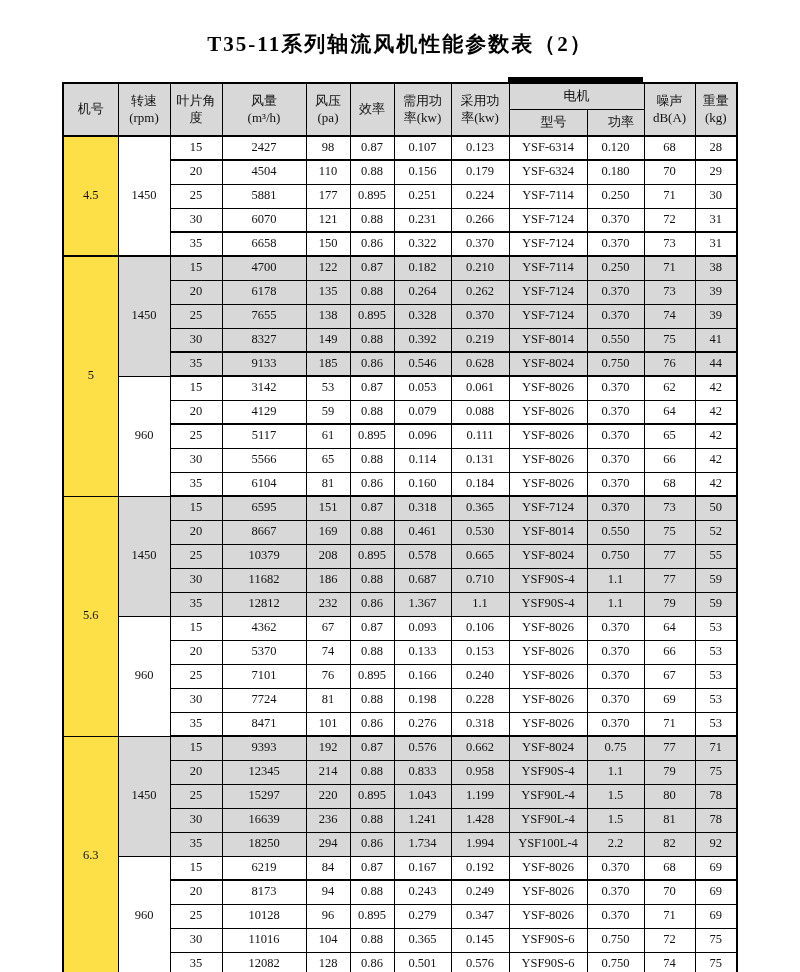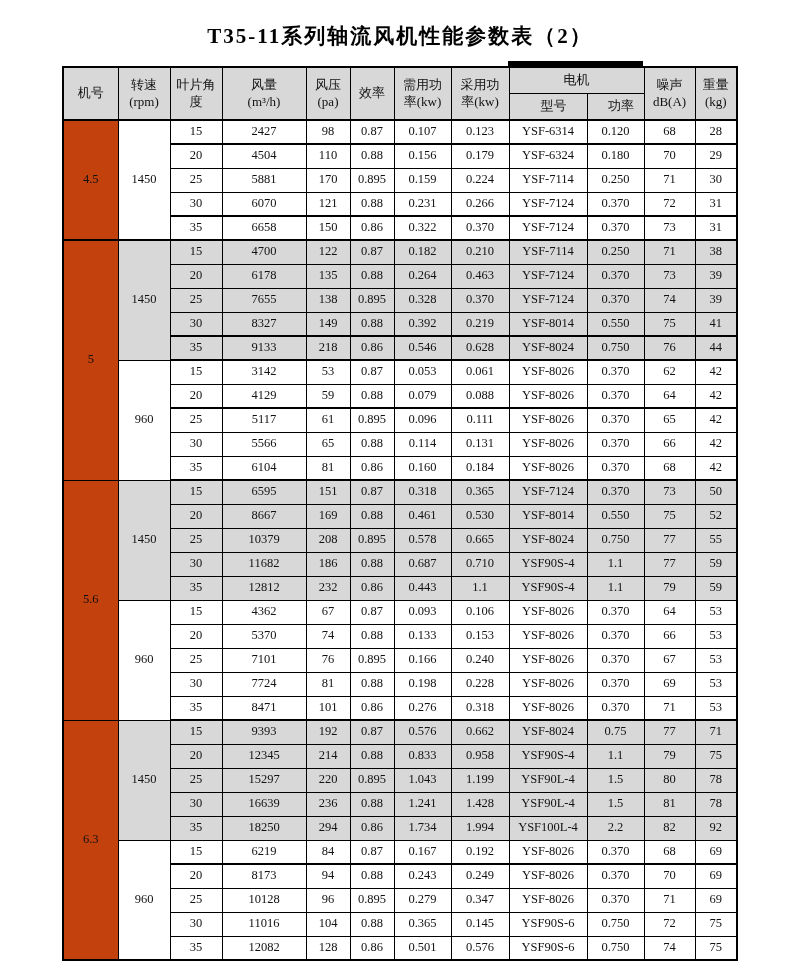--- a/index.html
+++ b/index.html
@@ -4,21 +4,21 @@
 <style>
   html, body {
     margin: 0; padding: 0;
     width: 800px; height: 972px;
     background: #ffffff;
     font-family: "Liberation Serif", "DejaVu Serif", serif;
     color: #111111;
   }
   .page { position: relative; width: 800px; height: 972px; overflow: hidden; }
   .title {
-    margin: 8px; padding-top: 14px; height: 36px;
+    margin: 16px; padding-top: 14px; height: 36px;
     text-align: center;
     font-size: 21px; font-weight: bold; letter-spacing: 2px;
     color: #000000;
   }
   .table-wrap { position: relative; margin-left: 62px; width: 674px; }
   .motor-top-bar {
     position: absolute; top: -5px; left: 446px;
     width: 135px; height: 7px; background: #000000;
   }
   table.params {
@@ -32,21 +32,21 @@
     font-size: 12.5px; font-weight: normal;
     line-height: 1.25;
   }
   thead th { background: #d8d8d8; font-size: 13px; }
   thead tr.hrow1 th { height: 25px; }
   thead tr.hrow2 th { height: 25px; padding-left: 11px; }
   tbody tr { height: 24px; }
   tbody tr:first-child td { border-top: 2.5px solid #000000; }
   tr.shaded td:not(.machine-cell) { background: #d8d8d8; }
   tr.thick-bottom td { border-bottom: 2.5px solid #000000; }
-  td.machine-cell { background: #c2410c; }
+  td.machine-cell { background: #fde047; }
 </style>
 </head>
 <body>
 
 <div class="page">
 
   <h1 class="title">T35-11系列轴流风机性能参数表（2）</h1>
 
   <div class="table-wrap">
     <div class="motor-top-bar"></div>
@@ -142,23 +142,23 @@
             <td>0.156</td>
             <td>0.179</td>
             <td>YSF-6324</td>
             <td>0.180</td>
             <td>70</td>
             <td>29</td>
           </tr>
           <tr class="">
             <td>25</td>
             <td>5881</td>
-            <td>170</td>
-            <td>0.895</td>
-            <td>0.159</td>
+            <td>177</td>
+            <td>0.895</td>
+            <td>0.251</td>
             <td>0.224</td>
             <td>YSF-7114</td>
             <td>0.250</td>
             <td>71</td>
             <td>30</td>
           </tr>
           <tr class="thick-bottom">
             <td>30</td>
             <td>6070</td>
             <td>121</td>
@@ -195,21 +195,21 @@
             <td>0.250</td>
             <td>71</td>
             <td>38</td>
           </tr>
           <tr class="shaded">
             <td>20</td>
             <td>6178</td>
             <td>135</td>
             <td>0.88</td>
             <td>0.264</td>
-            <td>0.463</td>
+            <td>0.262</td>
             <td>YSF-7124</td>
             <td>0.370</td>
             <td>73</td>
             <td>39</td>
           </tr>
           <tr class="shaded">
             <td>25</td>
             <td>7655</td>
             <td>138</td>
             <td>0.895</td>
@@ -228,21 +228,21 @@
             <td>0.392</td>
             <td>0.219</td>
             <td>YSF-8014</td>
             <td>0.550</td>
             <td>75</td>
             <td>41</td>
           </tr>
           <tr class="shaded thick-bottom">
             <td>35</td>
             <td>9133</td>
-            <td>218</td>
+            <td>185</td>
             <td>0.86</td>
             <td>0.546</td>
             <td>0.628</td>
             <td>YSF-8024</td>
             <td>0.750</td>
             <td>76</td>
             <td>44</td>
           </tr>
           <tr class="">
             <td class="speed-cell" rowspan="5">960</td>
@@ -353,21 +353,21 @@
             <td>YSF90S-4</td>
             <td>1.1</td>
             <td>77</td>
             <td>59</td>
           </tr>
           <tr class="shaded">
             <td>35</td>
             <td>12812</td>
             <td>232</td>
             <td>0.86</td>
-            <td>0.443</td>
+            <td>1.367</td>
             <td>1.1</td>
             <td>YSF90S-4</td>
             <td>1.1</td>
             <td>79</td>
             <td>59</td>
           </tr>
           <tr class="">
             <td class="speed-cell" rowspan="5">960</td>
             <td>15</td>
             <td>4362</td>

